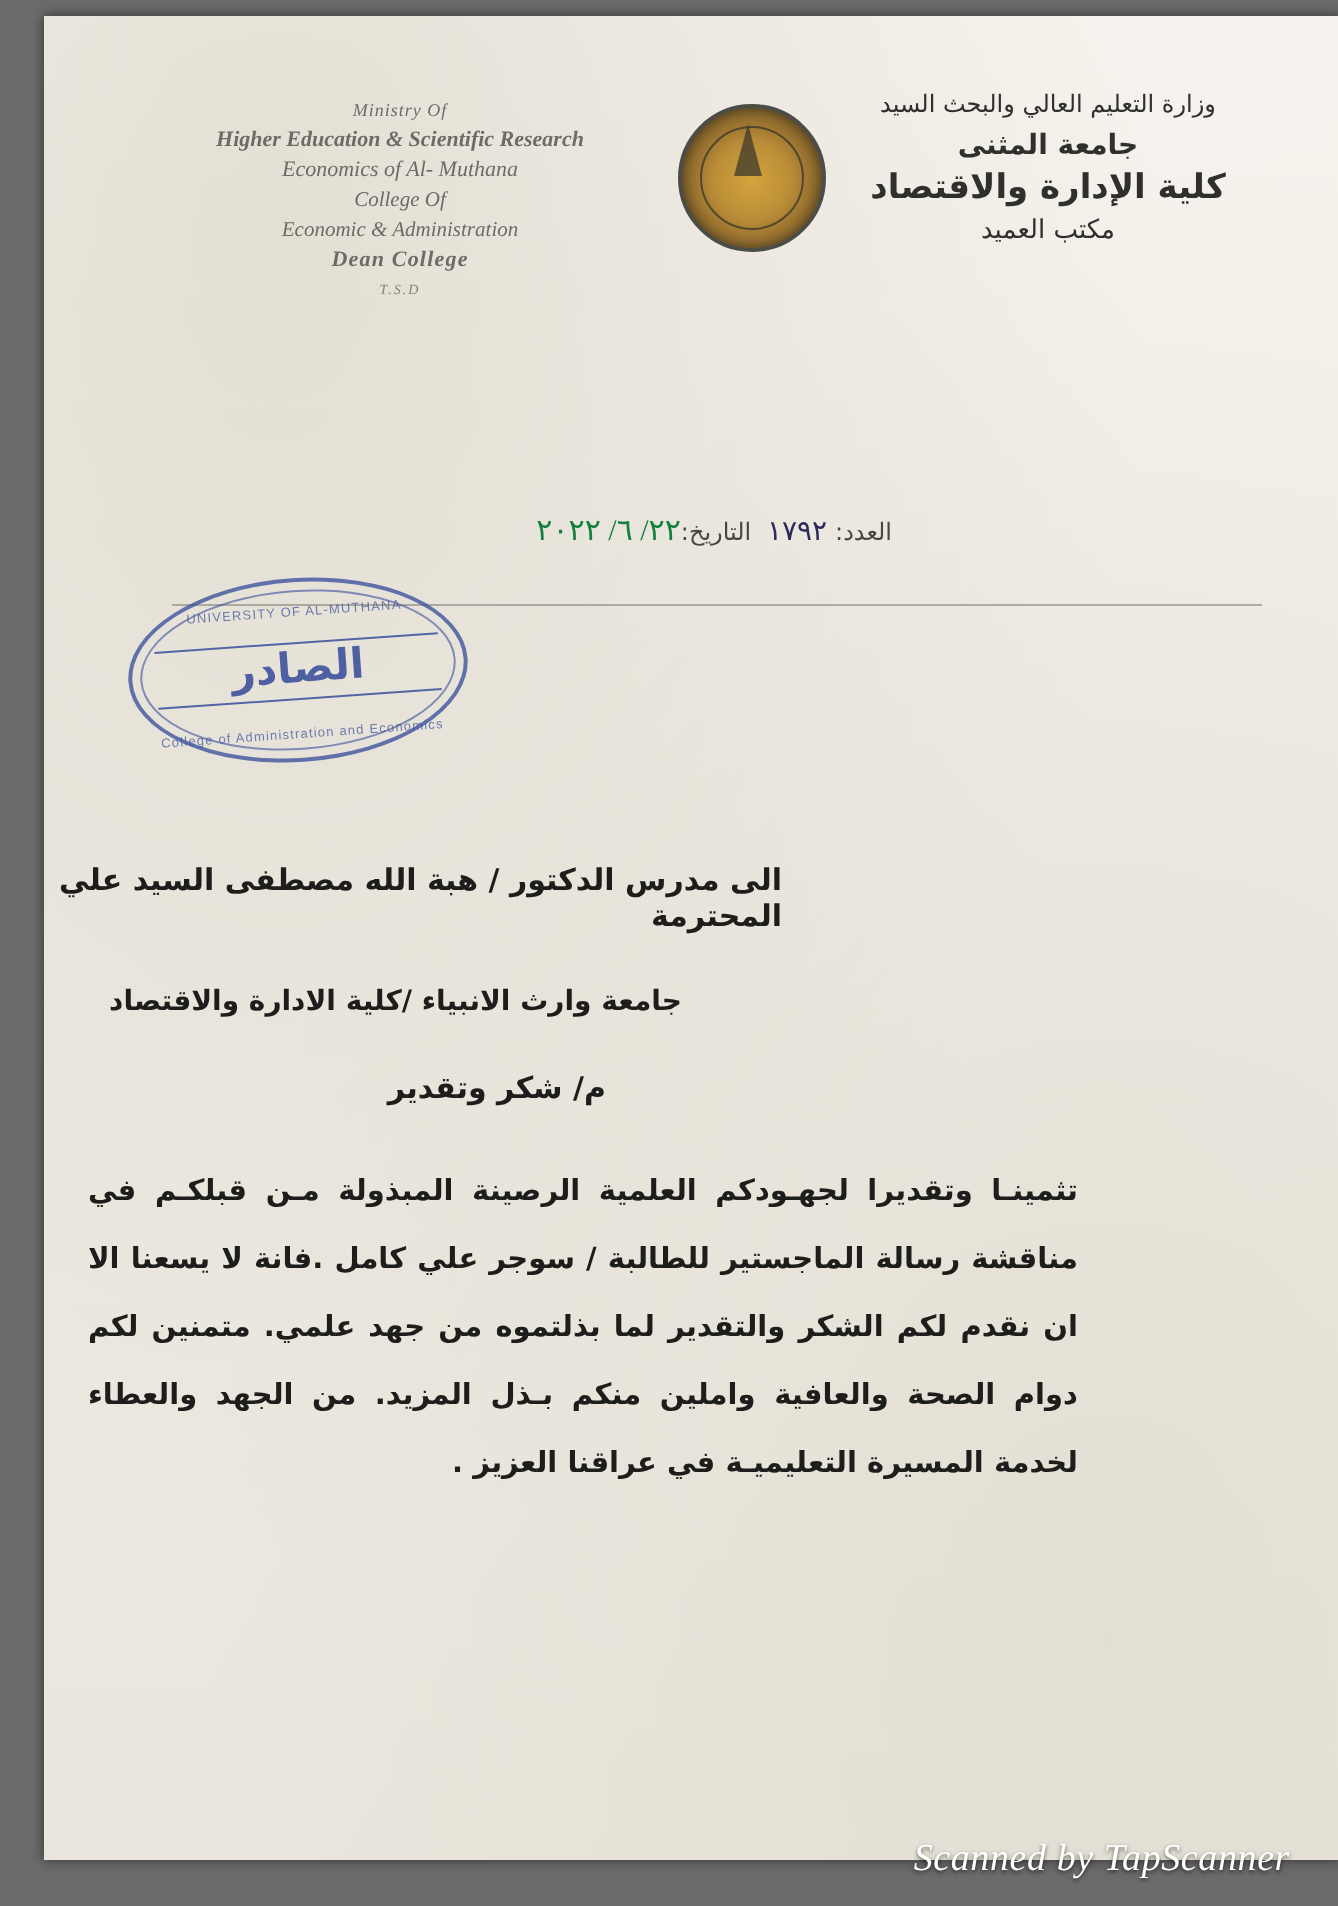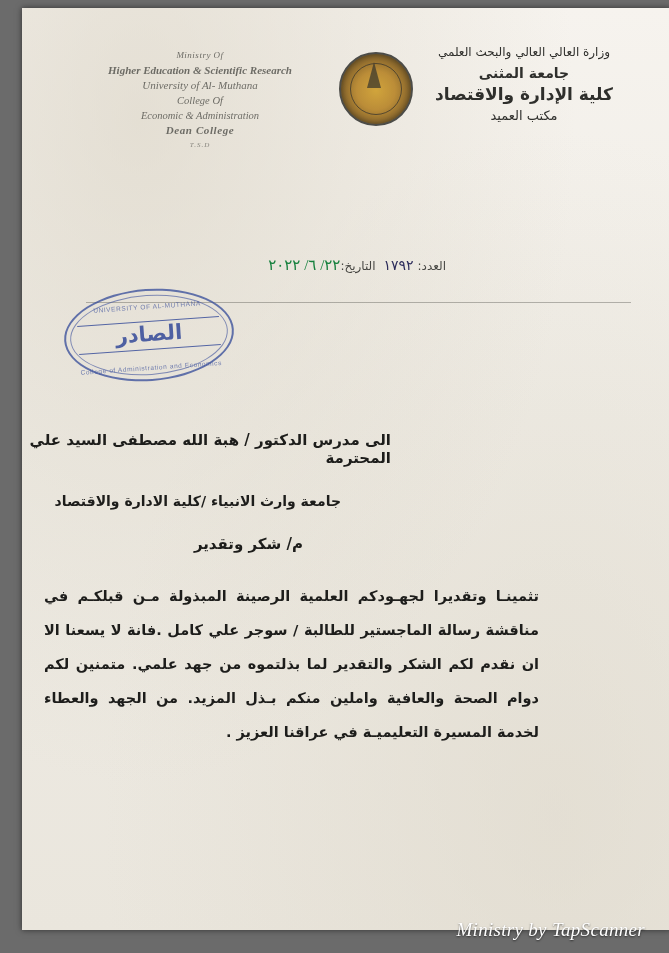--- a/index.html
+++ b/index.html
@@ -271,34 +271,34 @@
 <body>
 
 <div id="page">
   <div id="sheet">
 
     <div class="hdr">
 
       <div class="hdr-en">
         <div class="l1">Ministry Of</div>
         <div class="l2">Higher Education &amp; Scientific Research</div>
-        <div class="l3">University of Al- Muthana</div>
+        <div class="l3">Economics of Al- Muthana</div>
         <div class="l4">College Of</div>
         <div class="l5">Economic &amp; Administration</div>
         <div class="l6">Dean College</div>
         <div class="l7">T.S.D</div>
       </div>
 
       <div class="hdr-logo">
         <div class="ring"></div>
         <div class="spike"></div>
       </div>
 
       <div class="hdr-ar">
-        <div class="a1">وزارة العالي العالي والبحث العلمي</div>
+        <div class="a1">وزارة التعليم العالي والبحث السيد</div>
         <div class="a2">جامعة المثنى</div>
         <div class="a3">كلية الإدارة والاقتصاد</div>
         <div class="a4">مكتب العميد</div>
       </div>
     </div>
 
     <div class="refline">
       <span class="lbl">العدد:</span><span class="val">١٧٩٢</span>
       <span class="lbl">التاريخ:</span><span class="handw">٢٢/ ٦/ ٢٠٢٢</span>
     </div>
@@ -316,14 +316,14 @@
 
     <div class="body-ar">
       <div class="to-line">الى مدرس الدكتور / هبة الله مصطفى السيد علي  المحترمة</div>
       <div class="to-line2">جامعة وارث الانبياء /كلية الادارة والاقتصاد</div>
       <div class="subject">م/ شكر وتقدير</div>
       <div class="para">تثمينـا وتقديرا لجهـودكم العلمية الرصينة المبذولة مـن قبلكـم  في مناقشة رسالة الماجستير للطالبة / سوجر علي كامل .فانة لا يسعنا الا ان نقدم لكم الشكر والتقدير لما بذلتموه من جهد علمي. متمنين لكم دوام الصحة والعافية واملين منكم بـذل المزيد. من الجهد والعطاء لخدمة المسيرة التعليميـة في عراقنا العزيز .</div>
     </div>
 
   </div>
 
-  <div class="watermark">Ministry by TapScanner</div>
+  <div class="watermark">Scanned by TapScanner</div>
 </div>
 
 </body></html>

